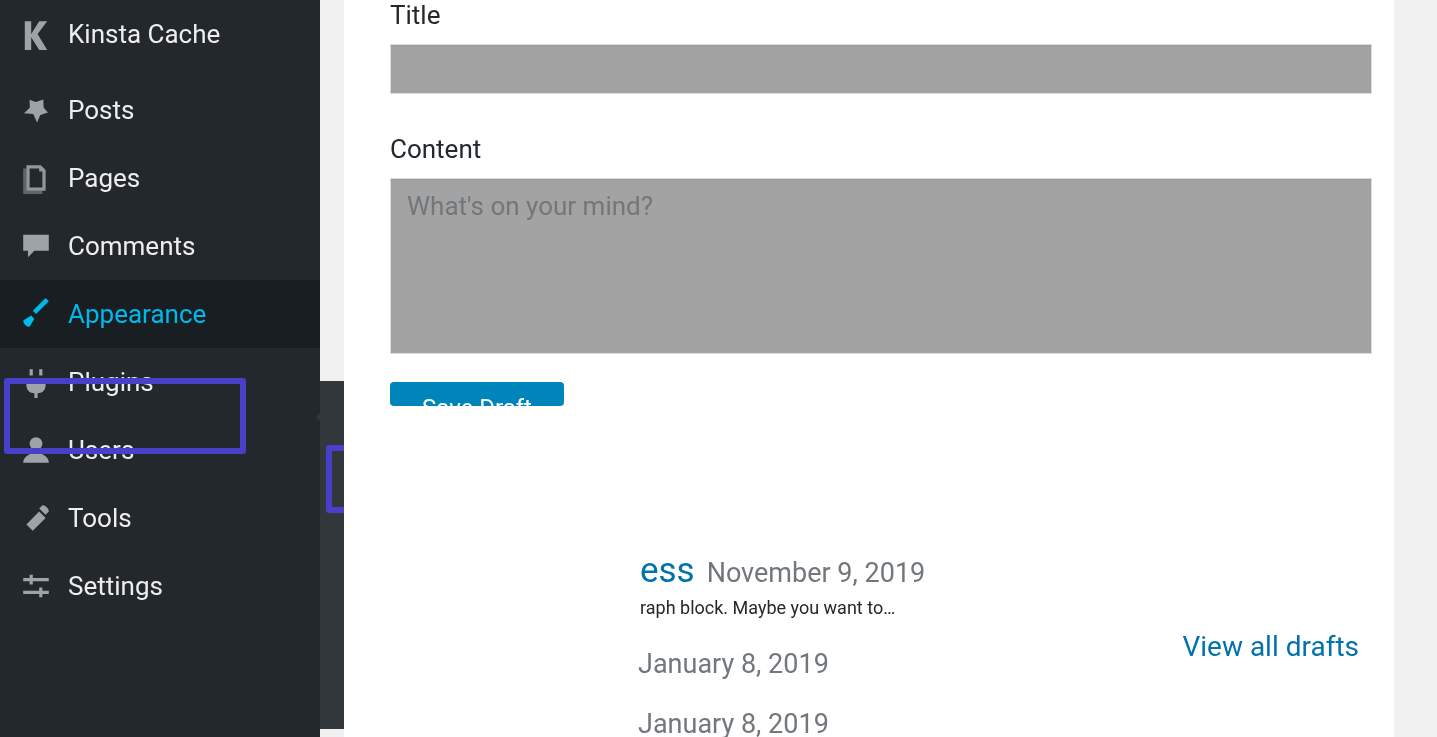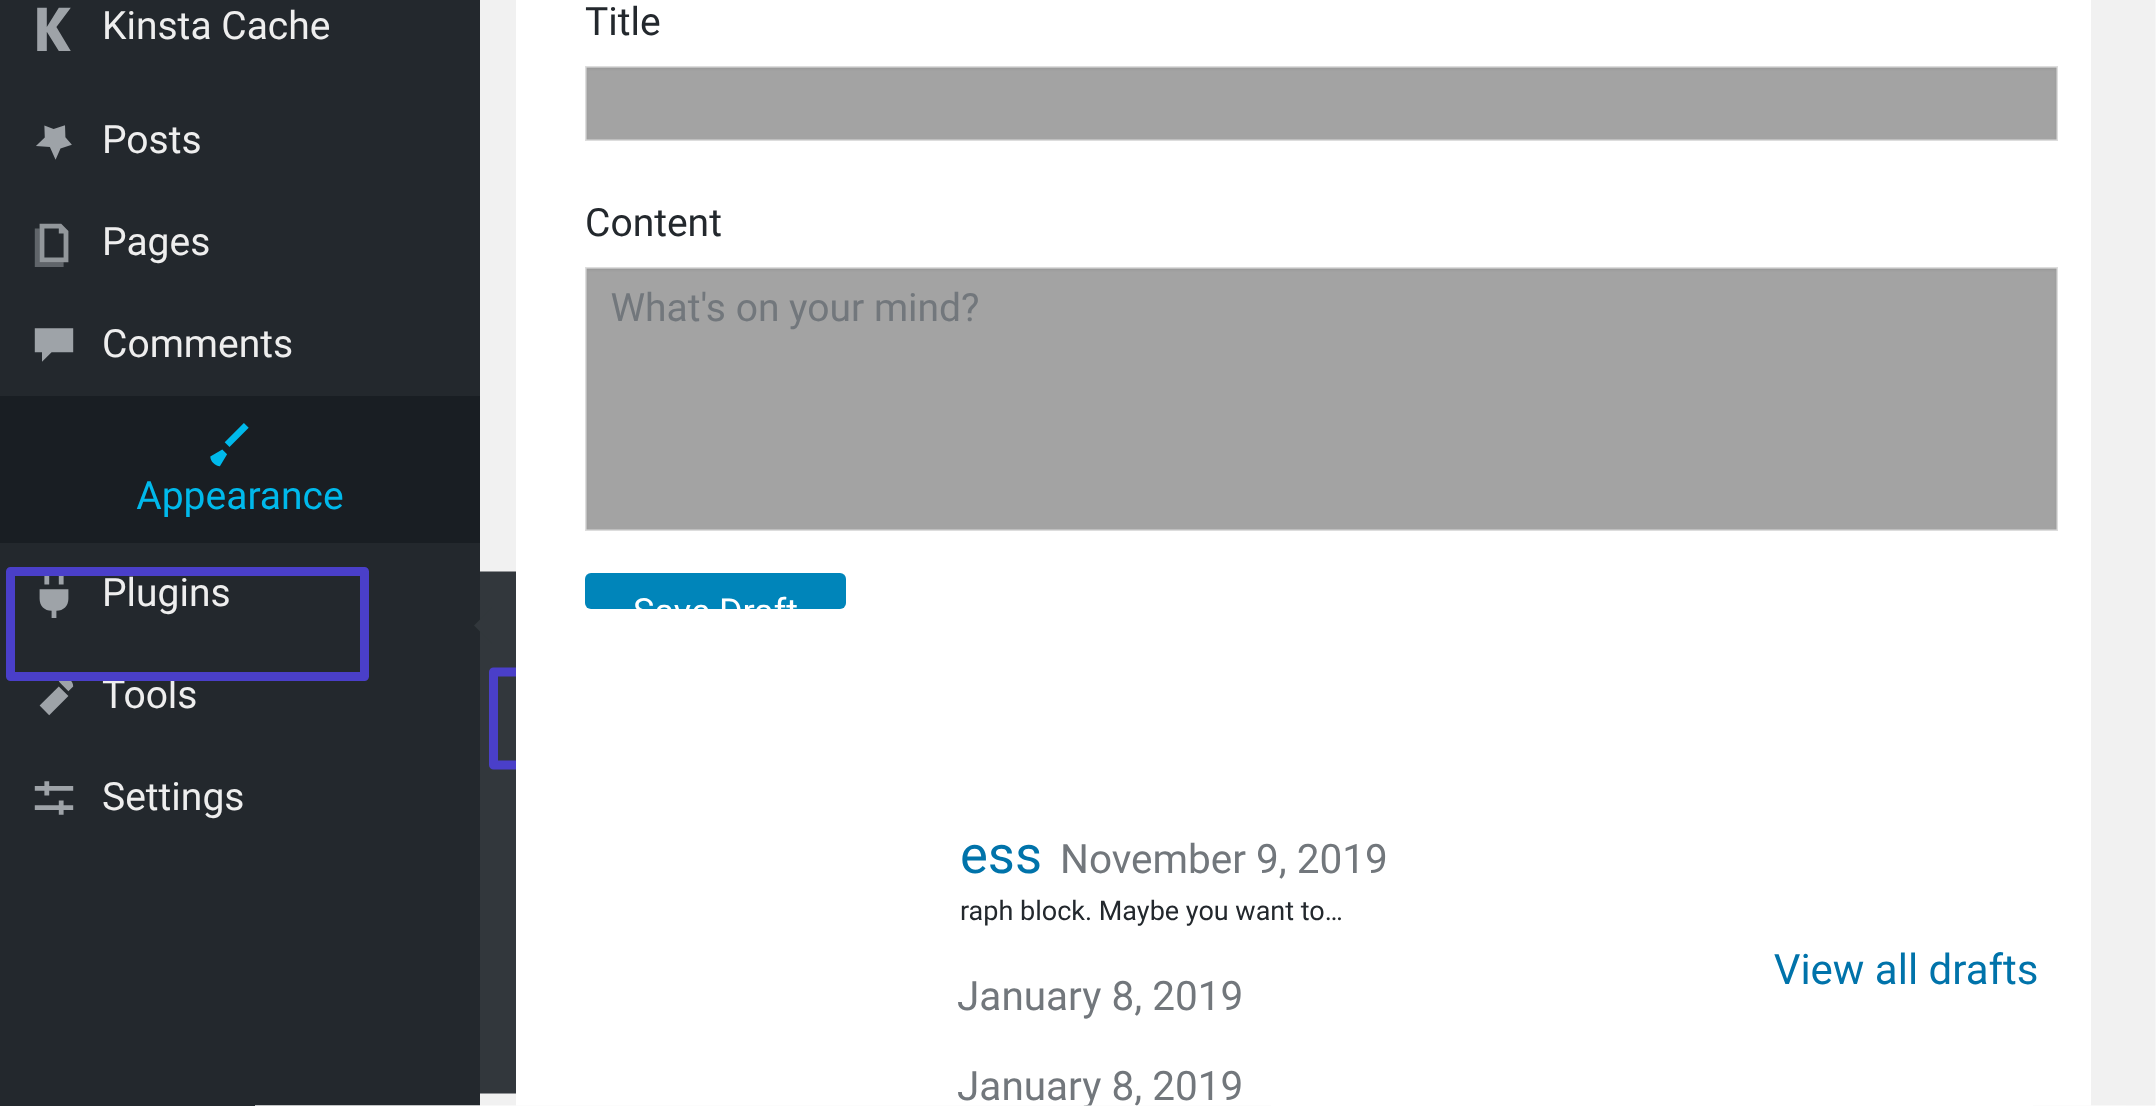--- a/index.html
+++ b/index.html
@@ -26,21 +26,21 @@
       width: 36px; height: 36px;
       margin-right: 14px;
       display: flex;
       align-items: center;
       justify-content: center;
       flex-shrink: 0;
     }
     
     .sidebar-item .icon svg { fill: rgba(240,245,250,.6); width: 32px; height: 32px; }
     
-    .sidebar-item.active { background: #191e23; color: #00b9eb; flex-direction: column; }
+    .sidebar-item.active { background: #191e23; color: #00b9eb; }
     .sidebar-item.active .icon svg { fill: #00b9eb; }
     
     .highlight-box {
       position: absolute;
       border: 6px solid #4a3fc9;
       pointer-events: none;
       border-radius: 3px;
     }
     
     .submenu {
@@ -133,21 +133,21 @@
       position: absolute;
       right: 0; top: 0;
       width: 20px; height: 737px;
       background: #f1f1f1;
     }
   </style>
 </head>
 <body>
 
 <div class="sidebar">
-  <div class="sidebar-item" style="padding-top:0;padding-bottom:24px;align-items:center;">
+  <div class="sidebar-item" style="padding-top:16px;padding-bottom:24px;align-items:center;">
     <span class="icon">
         <svg viewBox="0 0 20 20">
           <path d="M3 2h4v8l5-8h5l-6 8 6 10h-5l-5-8v8H3z"></path>
         </svg>
       </span>
     <span>Kinsta Cache</span>
   </div>
   <div class="sidebar-item">
     <span class="icon">
         <svg viewBox="0 0 20 20">
@@ -181,20 +181,29 @@
       </span>
     <span>Appearance</span>
   </div>
   <div class="sidebar-item">
     <span class="icon">
         <svg viewBox="0 0 20 20">
           <path d="M6 2v4h2V2zm6 0v4h2V2zM4 8h12v4c0 3-2 5-5 5v3h-2v-3c-3 0-5-2-5-5z"></path>
         </svg>
       </span>
     <span>Plugins</span>
+  </div>
+  <div class="sidebar-item">
+    <span class="icon">
+        <svg viewBox="0 0 20 20">
+          <circle cx="10" cy="6" r="4"></circle>
+          <path d="M2 18c0-4 4-6 8-6s8 2 8 6z"></path>
+        </svg>
+      </span>
+    <span>Users</span>
   </div>
   <div class="sidebar-item">
     <span class="icon">
         <svg viewBox="0 0 20 20">
           <path d="M14 2c2 0 4 2 4 4l-2 2-4-4zm-2 4l4 4-8 8-4-4z"></path>
         </svg>
       </span>
     <span>Tools</span>
   </div>
   <div class="sidebar-item">

